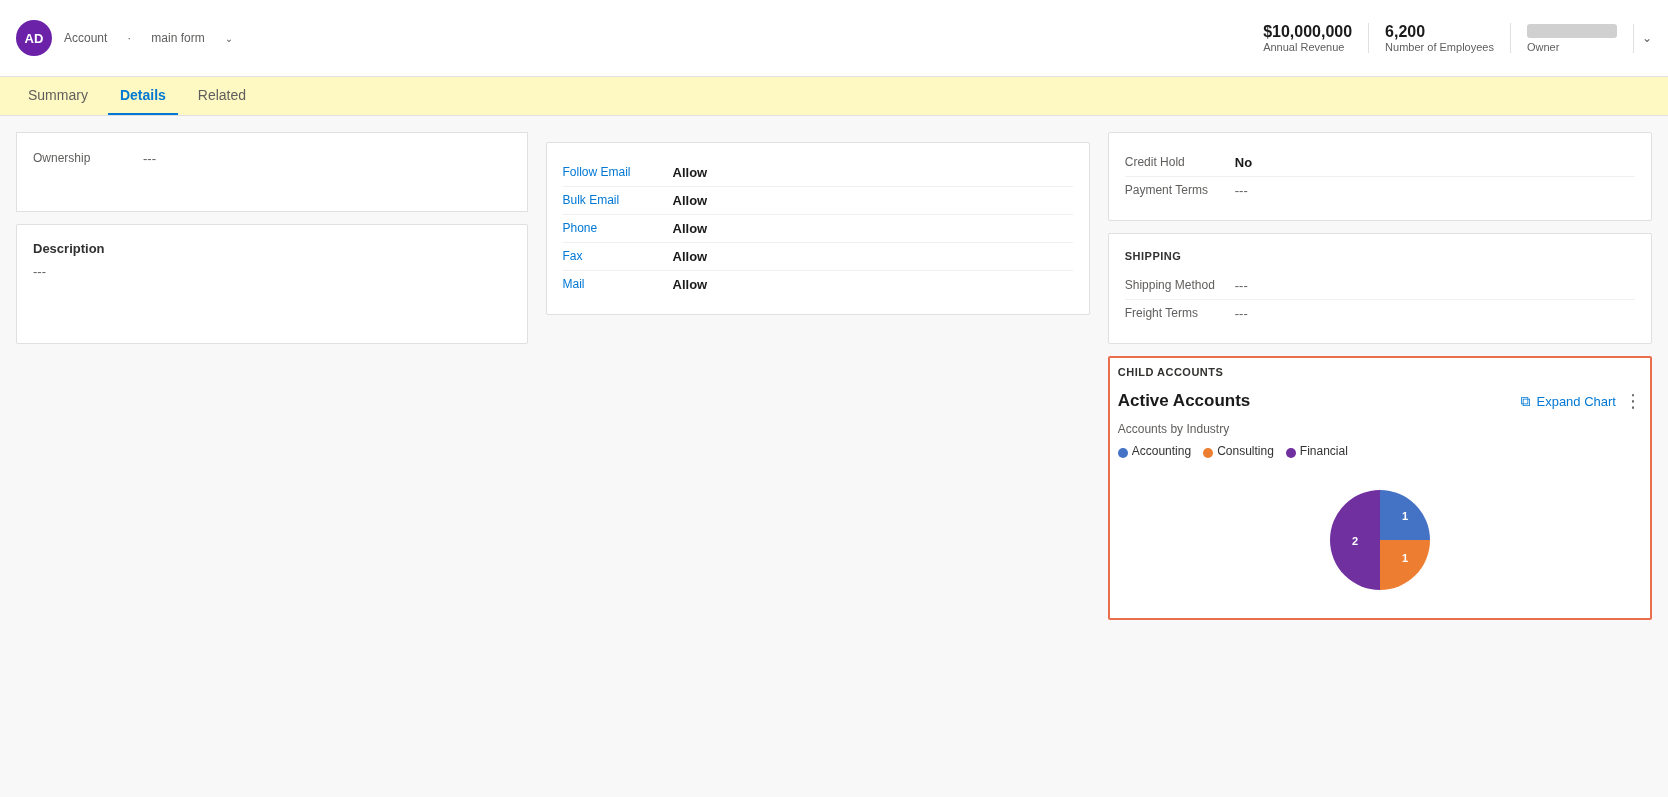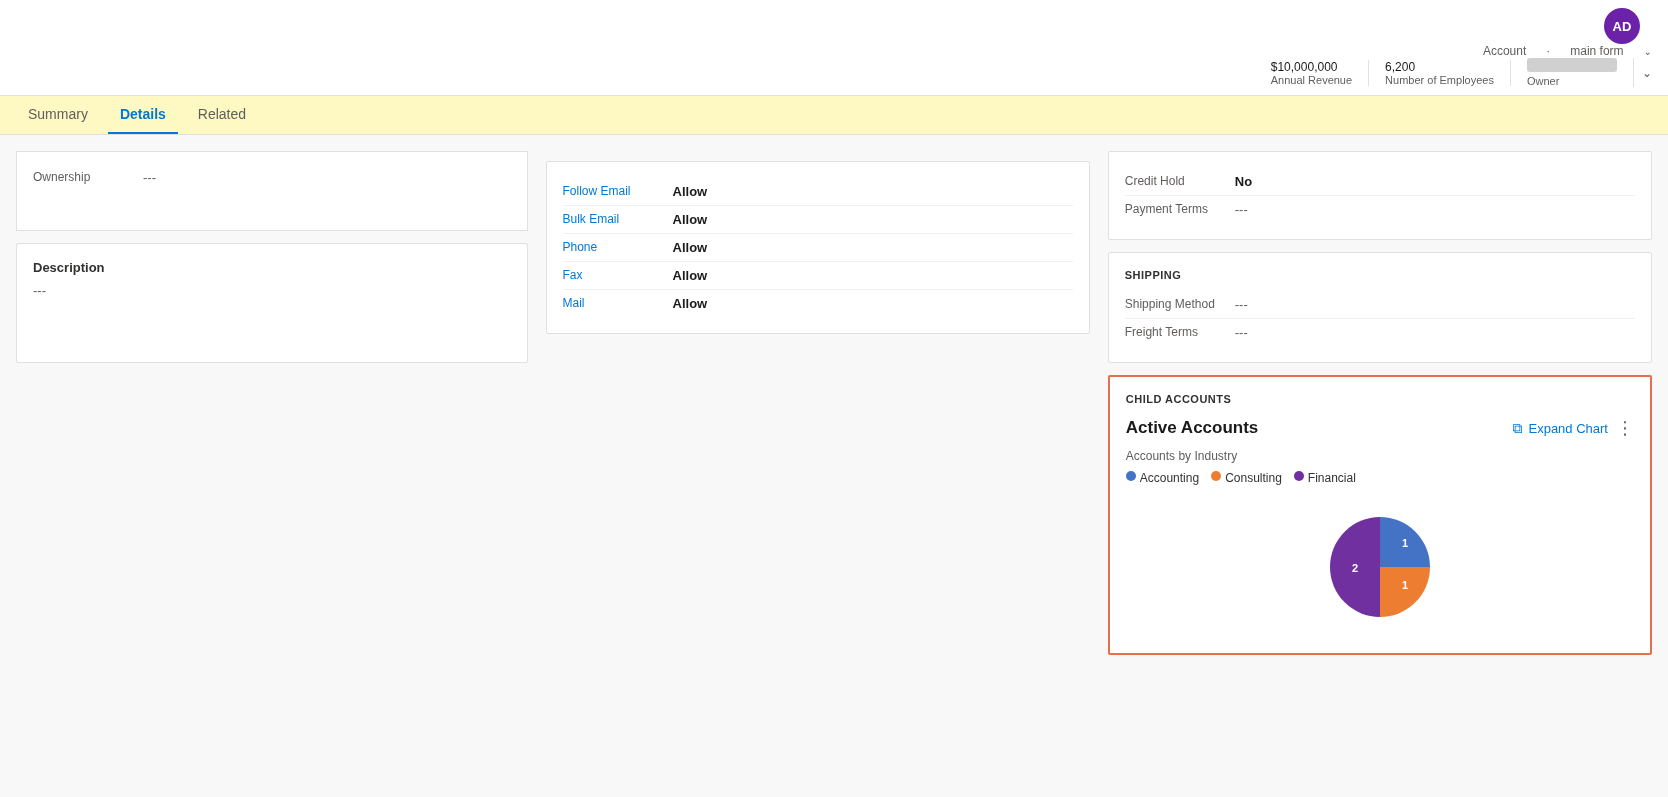--- a/index.html
+++ b/index.html
@@ -1,44 +1,43 @@
 <!DOCTYPE html>
 <html><head>
   <meta charset="utf-8">
   <style>
     * { box-sizing: border-box; margin: 0; padding: 0; }
     body { font-family: 'Segoe UI', Arial, sans-serif; background: #fff; color: #333; font-size: 13px; }
 
     
     .header {
       display: flex;
-      align-items: flex-end;
-      padding: 8px 16px;
+      align-items: center;
+      padding: 20px 16px;
       border-bottom: 1px solid #e0e0e0;
       background: #fff;
-      flex-direction: column;
     }
     .avatar {
       width: 36px; height: 36px;
       background: #6b21a8;
       border-radius: 50%;
       color: #fff;
       display: flex; align-items: center; justify-content: center;
       font-weight: 700; font-size: 13px;
       margin-right: 12px;
       flex-shrink: 0;
     }
     .header-title { flex: 1; }
     .header-title h1 { font-size: 18px; font-weight: 600; color: #1a1a1a; }
     .header-title .subtitle { font-size: 12px; color: #605e5c; display: flex; align-items: center; gap: 20px; }
     .header-title .subtitle .chevron { font-size: 10px; color: #605e5c; }
     .header-stats { display: flex; align-items: center; gap: 0; }
     .stat-item { text-align: left; padding: 0 16px; border-right: 1px solid #e0e0e0; }
     .stat-item:last-child { border-right: none; }
-    .stat-value { font-size: 12px; font-weight: 400; color: #1a1a1a; }
+    .stat-value { font-size: 16px; font-weight: 700; color: #1a1a1a; }
     .stat-label { font-size: 11px; color: #605e5c; }
     .stat-item.owner .stat-value {
       background: #e8e8e8;
       border-radius: 3px;
       padding: 2px 8px;
       display: inline-block;
       min-width: 80px;
       height: 12px;
       background: linear-gradient(90deg, #d0d0d0 60%, #e8e8e8 100%);
     }
@@ -128,21 +127,21 @@
       min-height: 120px;
     }
     .desc-title { font-size: 13px; font-weight: 600; color: #323130; margin-bottom: 8px; }
     .desc-value { color: #605e5c; font-size: 13px; }
 
     
     .child-accounts-card {
       background: #fff;
       border: 2px solid #e86e4d;
       border-radius: 2px;
-      padding: 16px;
+      padding: 8px;
     }
     .child-accounts-header {
       display: flex;
       align-items: center;
       justify-content: space-between;
       margin-bottom: 12px;
     }
     .child-accounts-title {
       font-size: 11px;
       font-weight: 700;
@@ -187,21 +186,21 @@
       margin-bottom: 8px;
     }
     .legend {
       display: flex;
       gap: 12px;
       margin-bottom: 12px;
       flex-wrap: wrap;
     }
     .legend-item {
       display: flex;
-      align-items: flex-start;
+      align-items: flex-end;
       gap: 4px;
       font-size: 12px;
       color: #333;
     }
     .legend-dot {
       width: 10px; height: 10px;
       border-radius: 50%;
       flex-shrink: 0;
     }
 

